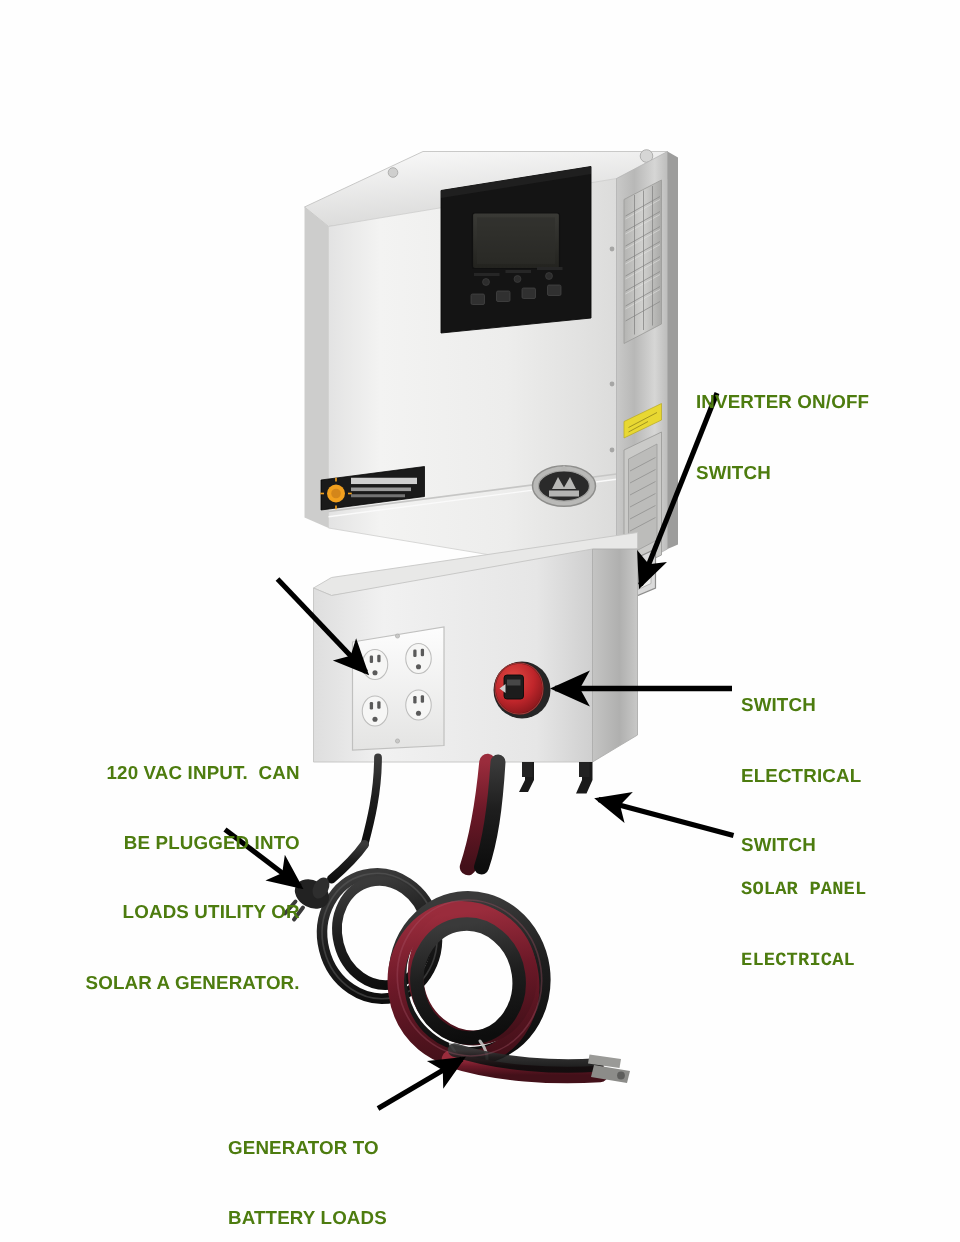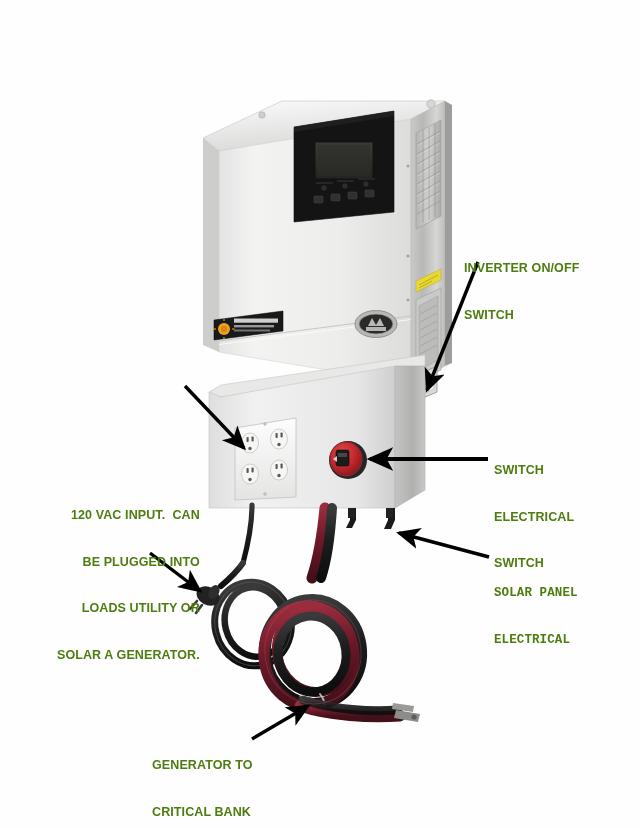--- a/index.html
+++ b/index.html
@@ -387,17 +387,17 @@
     <span class="ln">SWITCH</span>
   </div>
 
   <div class="callout" id="label-solar">
     <span class="ln">SOLAR PANEL</span>
     <span class="ln">ELECTRICAL</span>
   </div>
 
   <div class="callout" id="label-battcab">
     <span class="ln">GENERATOR TO</span>
-    <span class="ln">CRITICAL BANK</span>
+    <span class="ln">BATTERY LOADS</span>
     
   </div>
 
 </div>
 
 </body></html>

